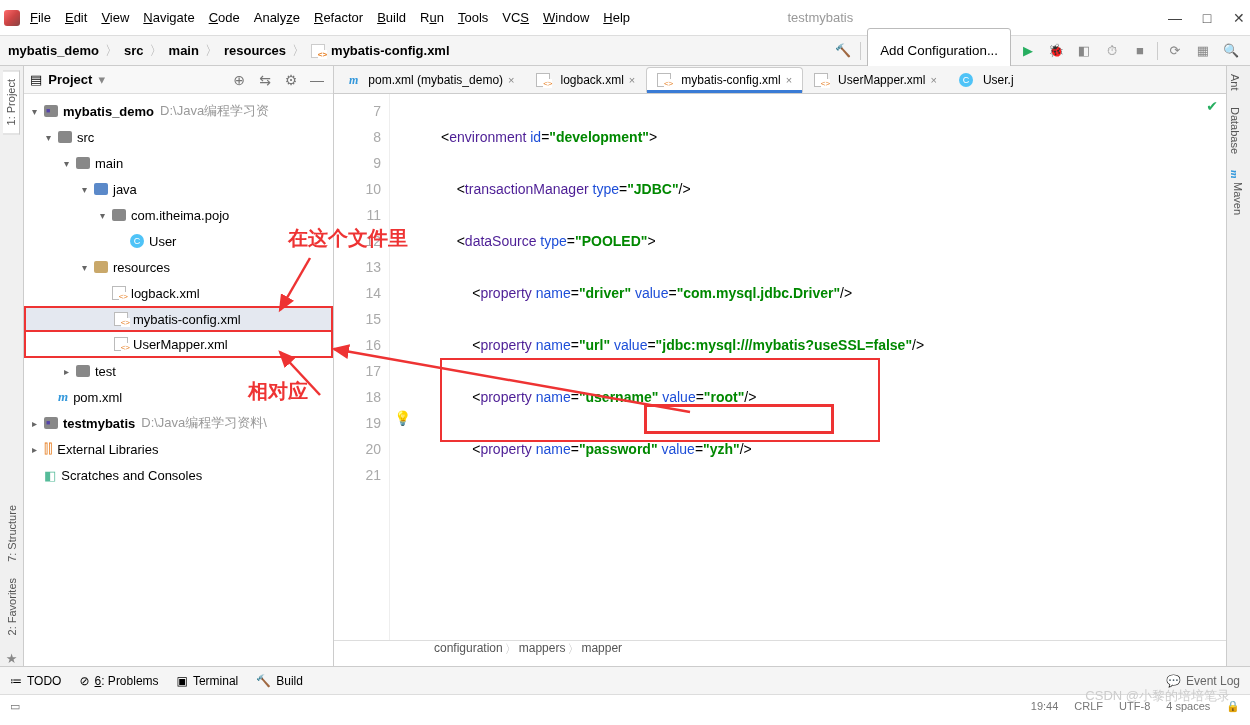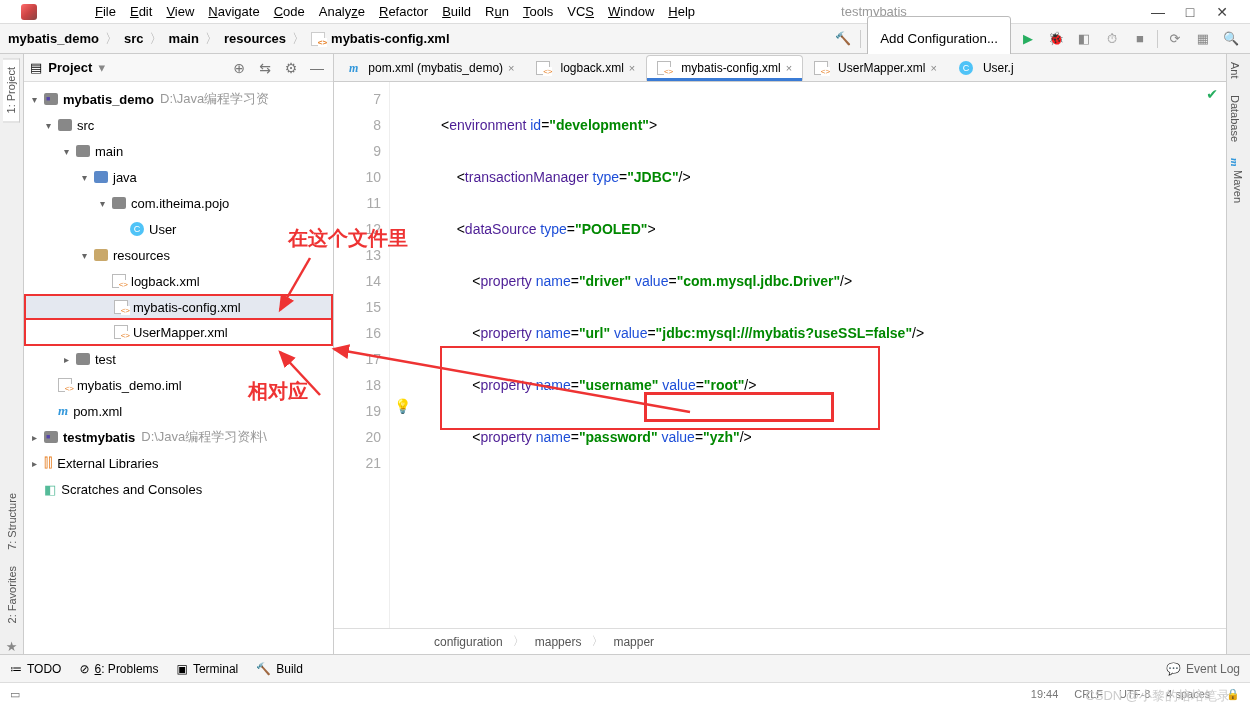--- a/index.html
+++ b/index.html
@@ -1,17 +1,17 @@
 <!DOCTYPE html>
 <html><head>
 <meta charset="utf-8">
 <style>
 * { margin: 0; padding: 0; box-sizing: border-box; font-family: "Segoe UI", Arial, sans-serif; }
 body { width: 1250px; height: 725px; background: #fff; overflow: hidden; font-size: 13px; color: #000; position: relative; }
-.title-bar { height: 24px; display: flex; align-items: center; padding: 0 21px; border-bottom: 1px solid #ddd; gap: 48px; }
+.title-bar { height: 36px; display: flex; align-items: center; padding: 0 4px; border-bottom: 1px solid #ddd; }
 .title-bar .logo { width: 16px; height: 16px; background: linear-gradient(135deg,#ff6b6b,#c44,#844); border-radius: 3px; margin-right: 10px; }
 .menu-bar { display: flex; gap: 14px; }
 .menu-item { cursor: pointer; }
 .menu-item u { text-decoration: underline; }
 .project-name { margin-left: auto; margin-right: auto; color: #999; }
 .win-controls { display: flex; gap: 18px; margin-left: auto; }
 .win-btn { width: 14px; text-align: center; cursor: pointer; color: #444; font-size: 14px; }
 .toolbar { height: 30px; display: flex; align-items: center; padding: 0 8px; border-bottom: 1px solid #ccc; background: #f5f5f5; gap: 4px; }
 .breadcrumb { display: flex; align-items: center; gap: 6px; font-weight: bold; }
 .breadcrumb .sep { color: #aaa; font-weight: normal; }
@@ -54,21 +54,21 @@
 .tabs { height: 28px; display: flex; align-items: flex-end; background: #f5f5f5; border-bottom: 1px solid #ccc; padding-left: 4px; }
 .tab-item { height: 26px; display: flex; align-items: center; padding: 0 10px; gap: 5px; border: 1px solid transparent; border-top-left-radius: 4px; border-top-right-radius: 4px; cursor: pointer; font-size: 12px; }
 .tab-item.active { background: #fff; border: 1px solid #ccc; border-bottom-color: #fff; position: relative; }
 .tab-item.active::after { content:""; position:absolute; left:0; right:0; bottom:-1px; height:3px; background:#3a7bd5; }
 .tab-close { color: #888; font-size: 11px; }
 .code-view { flex: 1; display: flex; background: #fff; font-family: Consolas, monospace; font-size: 14px; overflow: hidden; position: relative; }
 .gutter { width: 56px; text-align: right; color: #aaa; padding: 4px 8px 4px 0; background: #fff; border-right: 1px solid #eee; line-height: 26px; user-select: none; }
 .gutter .ln { height: 26px; }
 .code { flex: 1; padding: 4px 0 4px 20px; line-height: 26px; white-space: pre; position: relative; }
 .tag { color: #4c1d95; } .attr { color: #1d4ed8; } .str { color: #008800; font-weight: bold; }
-.code-breadcrumb { height: 26px; border-top: 1px solid #ddd; display: flex; align-items: center; padding-left: 100px; gap: 10px; color: #555; font-size: 12px; }
+.code-breadcrumb { height: 26px; border-top: 1px solid #ddd; display: flex; padding-left: 100px; gap: 2px; color: #555; font-size: 12px; }
 .code-breadcrumb .sep { color: #bbb; }
 
 .right-gutter { width: 24px; background: #f0f0f0; border-left: 1px solid #ccc; }
 .right-gutter .tab { writing-mode: vertical-rl; font-size: 11px; padding: 8px 2px; cursor: pointer; color: #555; display: flex; align-items: center; gap: 4px; }
 
 .bottom-bar { height: 28px; display: flex; align-items: center; border-top: 1px solid #ccc; background: #f5f5f5; padding: 0 10px; gap: 18px; font-size: 12px; }
 .bottom-item { display: flex; align-items: center; gap: 5px; cursor: pointer; }
 .bottom-bar .right { margin-left: auto; display: flex; gap: 16px; color: #666; }
 .status-bar { height: 24px; display: flex; align-items: center; border-top: 1px solid #ddd; padding: 0 10px; font-size: 11px; color: #777; }
 .status-bar .right { margin-left: auto; display: flex; gap: 16px; }
@@ -206,25 +206,20 @@
         </div>
       <div class="tree-node indent-4 boxed" style="border-top:none">
           <span class="arrow"></span>
           <span class="file-xml"></span>
           <span>UserMapper.xml</span>
         </div>
       <div class="tree-node indent-2">
           <span class="arrow">▸</span>
           <span class="folder-icon"></span>
           <span>test</span>
-        </div>
-      <div class="tree-node indent-1">
-          <span class="arrow"></span>
-          <span class="file-xml"></span>
-          <span>mybatis_demo.iml</span>
         </div>
       <div class="tree-node indent-1">
           <span class="arrow"></span>
           <span class="m-icon">m</span>
           <span>pom.xml</span>
         </div>
       <div class="tree-node">
           <span class="arrow">▸</span>
           <span class="folder-icon root"></span>
           <b>testmybatis</b>

